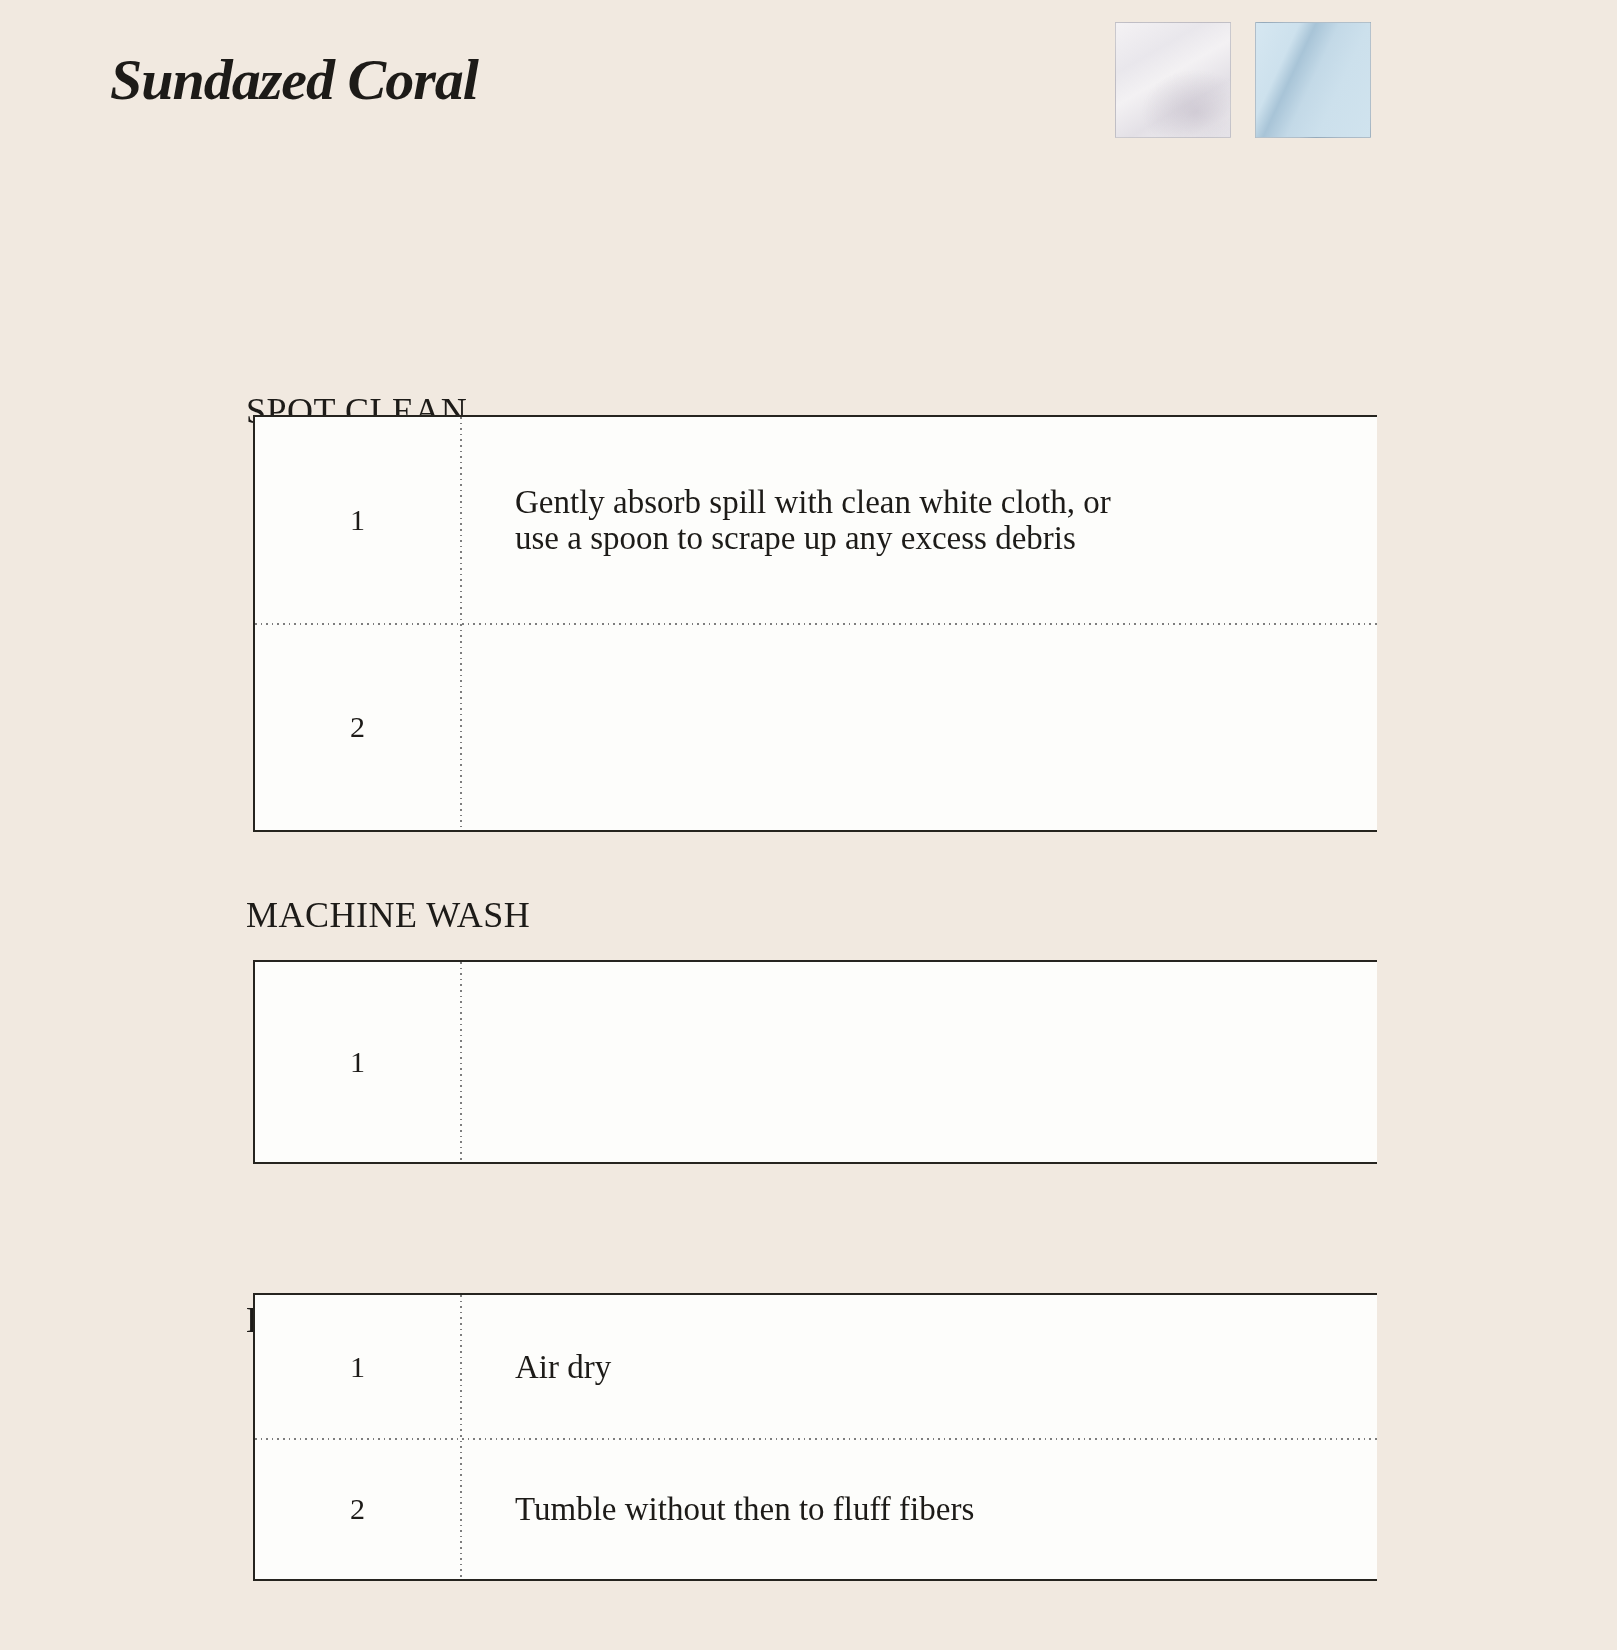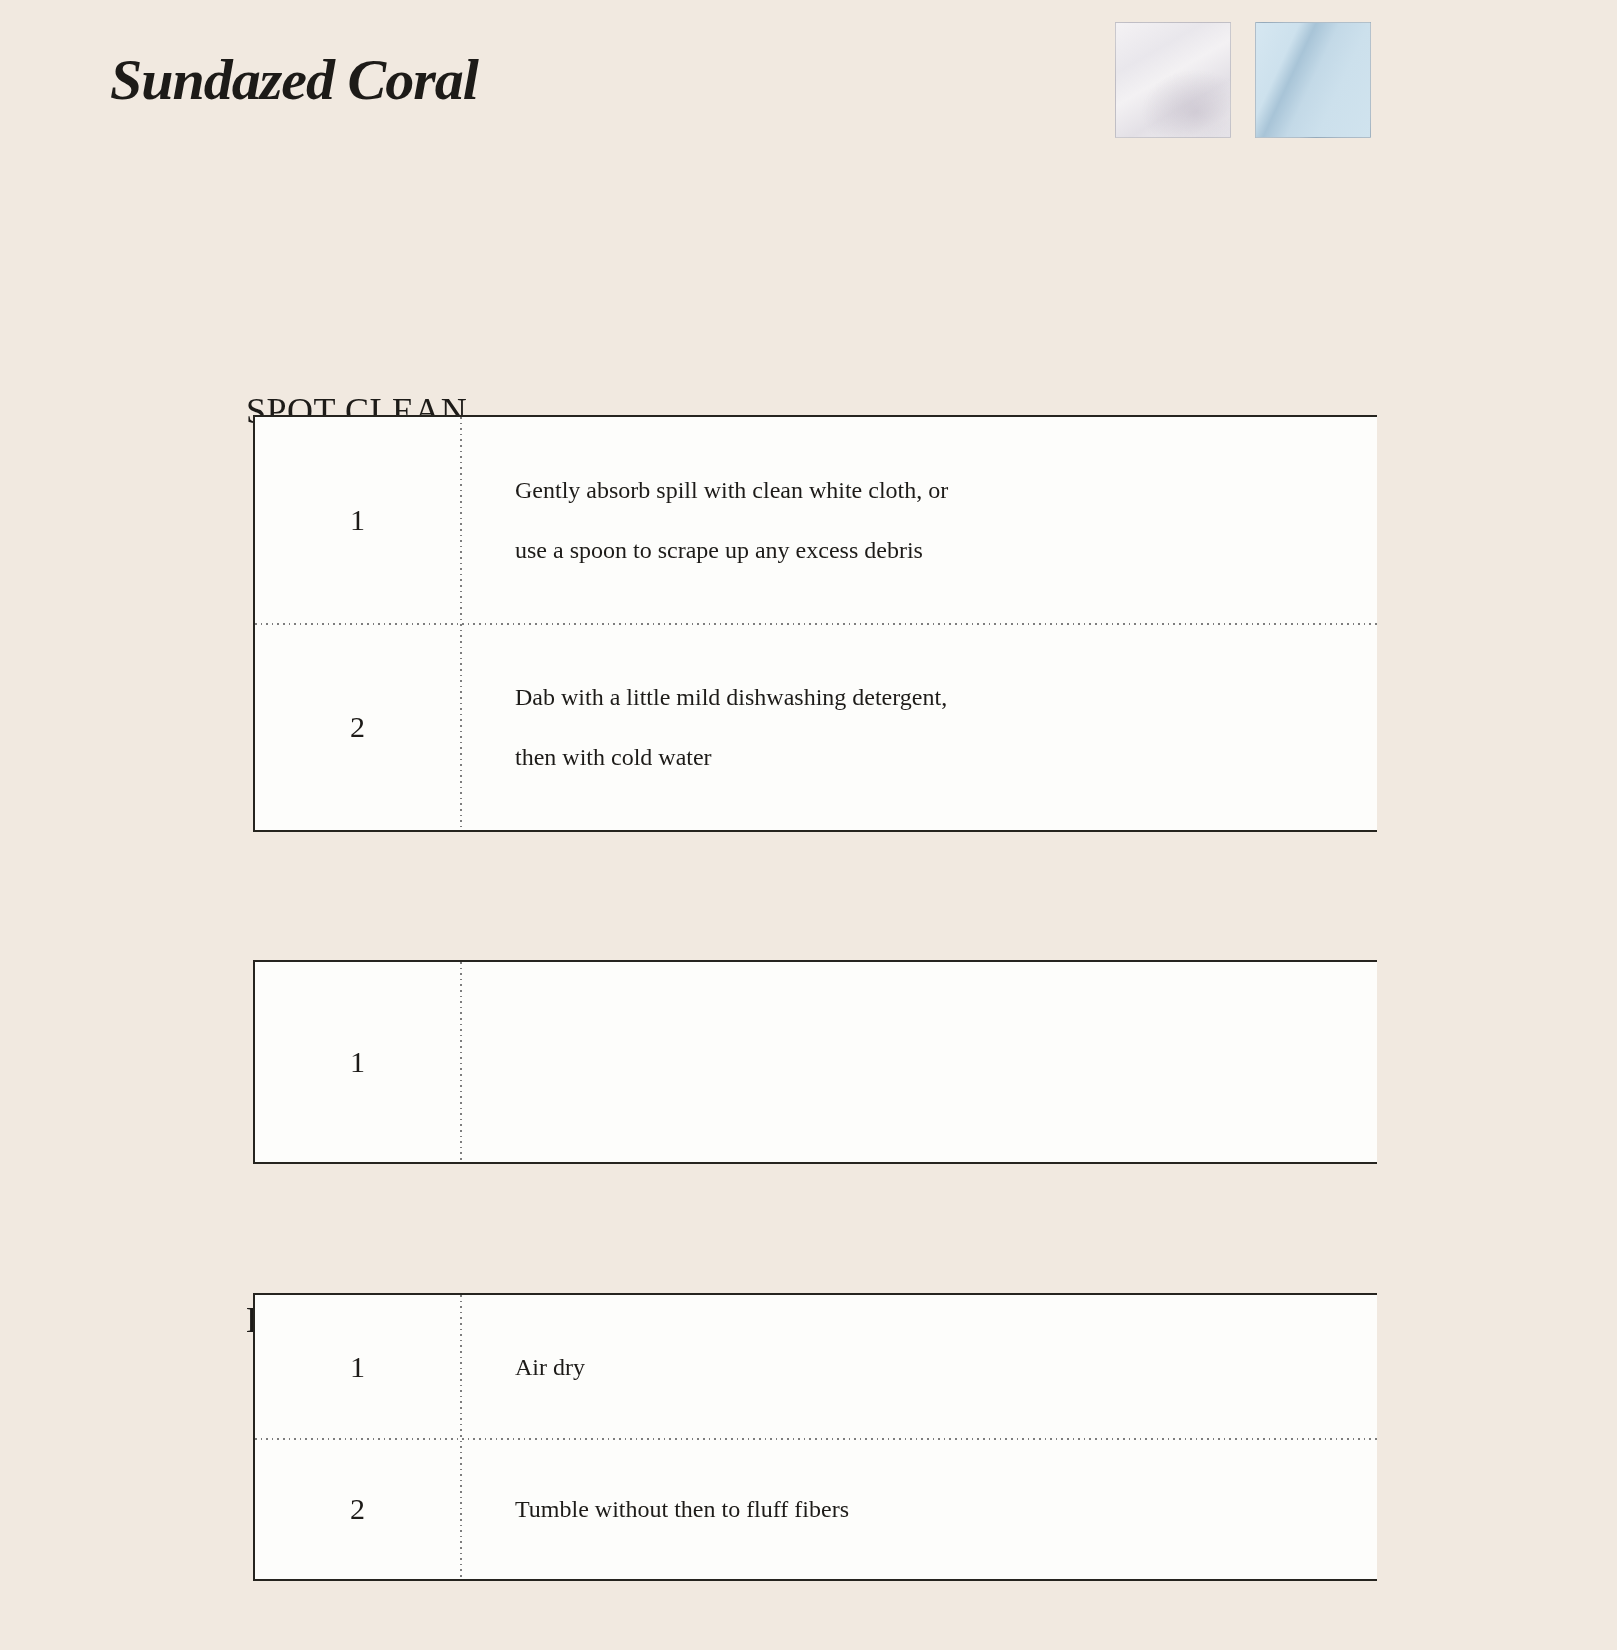--- a/index.html
+++ b/index.html
@@ -129,22 +129,22 @@
   #table-wash .row { height: 200px; }
   #table-dry .row-1 { height: 143px; }
   #table-dry .row-2 { height: 141px; }
 
   .step-num {
     text-align: center;
     font-size: 30px;
     color: var(--text, #1d1b18);
   }
   .step-text {
-    font-size: 24px;
-    line-height: 60px;
+    font-size: 33px;
+    line-height: 36px;
     padding-left: 55px;
     padding-right: 45px;
     white-space: pre-line;
     color: var(--text, #1d1b18);
   }
 </style>
 </head>
 <body>
 
 <div class="page">
@@ -161,25 +161,24 @@
   <div class="care-table" id="table-spot">
     <div class="vline"></div>
     <div class="hsep"></div>
     <div class="row">
       <div class="step-num">1</div>
       <div class="step-text">Gently absorb spill with clean white cloth, or
 use a spoon to scrape up any excess debris</div>
     </div>
     <div class="row">
       <div class="step-num">2</div>
-      <div class="step-text">Dab with a little mild dishwashing detergent,
-then with cold water</div>
     </div>
   </div>
 
+  <div class="section-header hdr-wash">MACHINE WASH</div>
   <div class="care-table" id="table-wash">
     <div class="vline"></div>
     <div class="row">
       <div class="step-num">1</div>
     </div>
   </div>
 
   <div class="section-header hdr-dry">DRY</div>
   <div class="care-table" id="table-dry">
     <div class="vline"></div>

